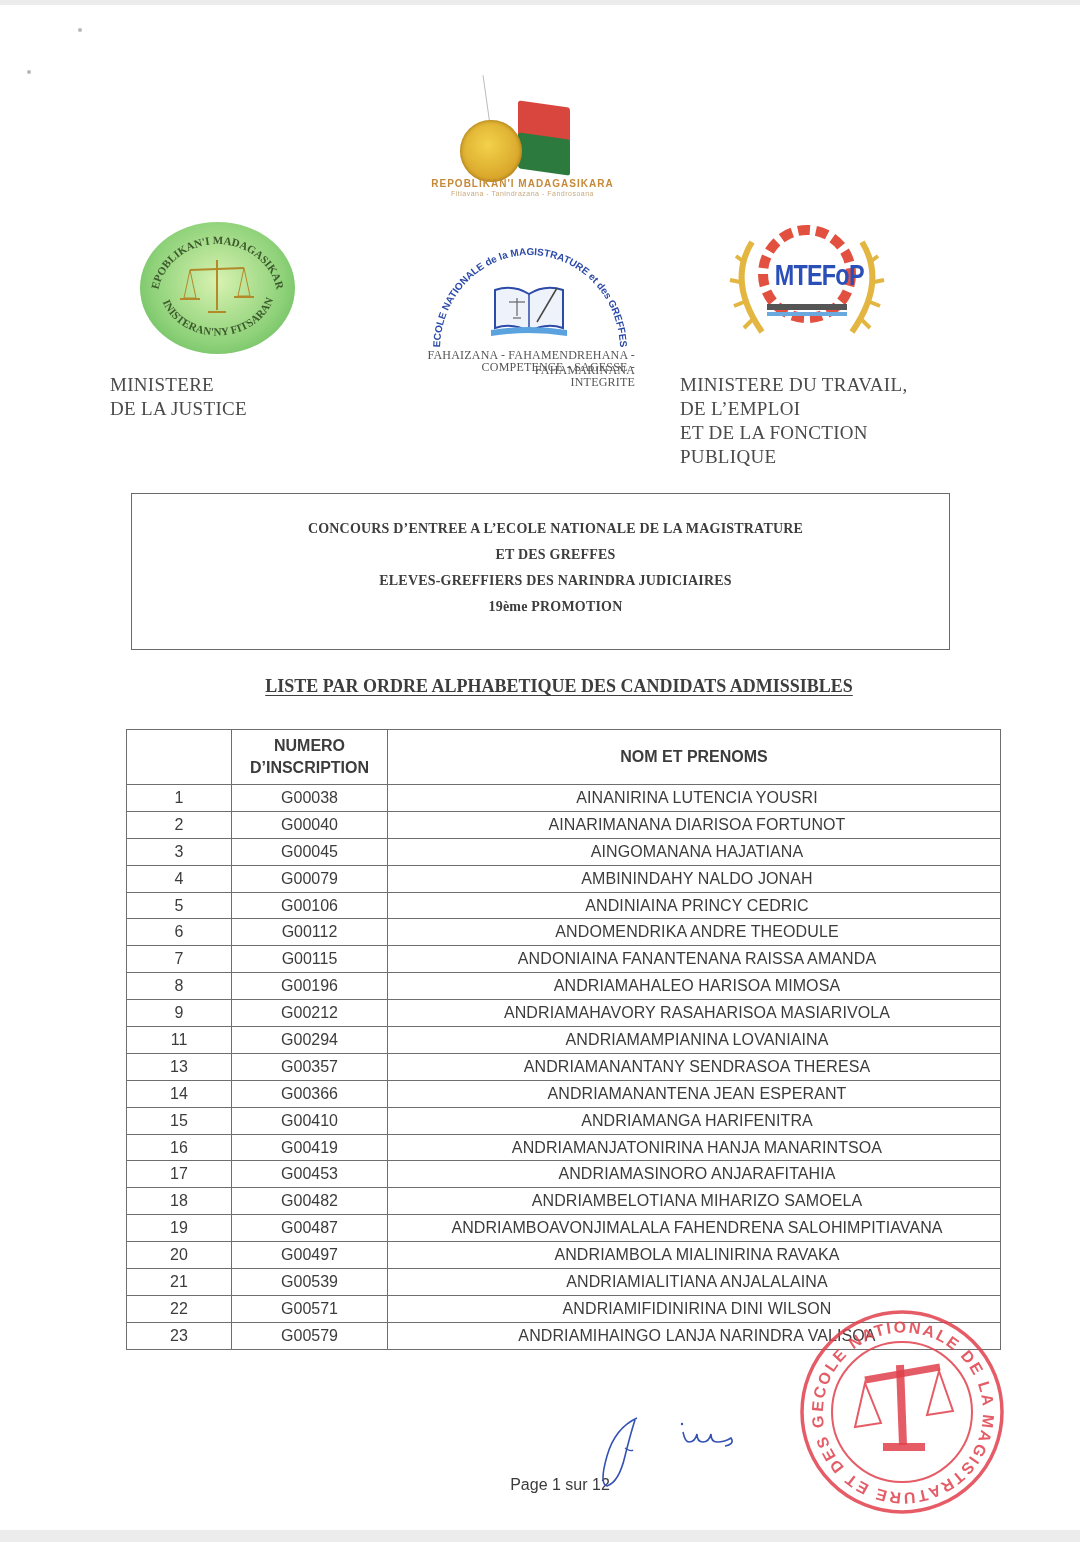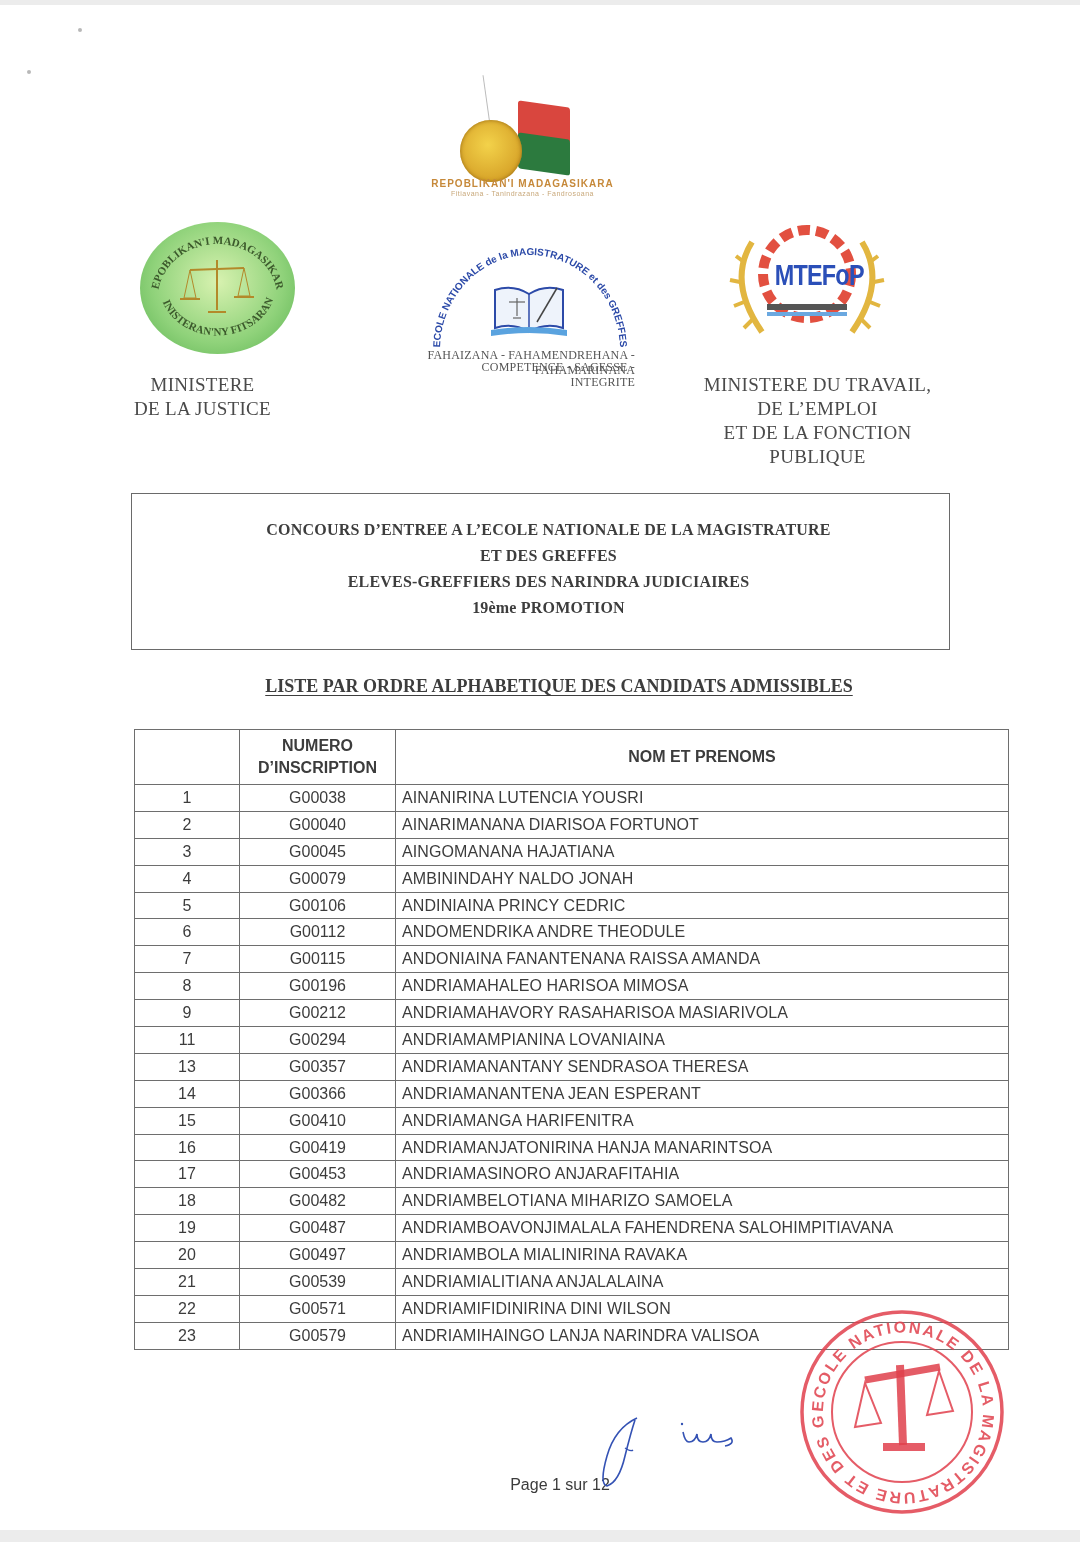--- a/index.html
+++ b/index.html
@@ -21,54 +21,54 @@
   .rep-name { position: absolute; left: 415px; top: 178px; width: 215px; text-align: center;
     font-size: 10px; font-weight: bold; color: #c6893a; letter-spacing: 1px; }
   .rep-motto { position: absolute; left: 415px; top: 190px; width: 215px; text-align: center;
     font-size: 7px; color: #c8a87a; letter-spacing: .5px; }
 
   
   .justice-logo { position: absolute; left: 140px; top: 222px; width: 155px; height: 132px; border-radius: 50%;
     background: radial-gradient(ellipse at 50% 45%, #d8f2b0, #8fd27a 60%, #58b04e); }
   .justice-logo svg { position: absolute; left: 0; top: 0; }
   .ministry-text { position: absolute; font-family: "Liberation Serif", serif; font-size: 19px; color: #4a4a4a;
-    text-align: center; line-height: 24px; letter-spacing: .3px; }
+    line-height: 24px; letter-spacing: .3px; }
 
   
   .enmg-logo { position: absolute; left: 425px; top: 240px; width: 210px; height: 135px; }
   .enmg-motto1, .enmg-motto2 { position: absolute; left: 425px; width: 210px; text-align: right;
     font-family: "Liberation Serif", serif; font-size: 12px; color: #555; letter-spacing: .2px; }
   .enmg-motto1 { top: 348px; }
   .enmg-motto2 { top: 360px; }
 
   
   .mtefop-logo { position: absolute; left: 722px; top: 222px; width: 170px; height: 125px; }
   .mtefop-text { position: absolute; left: 766px; top: 258px; width: 80px; text-align: center;
     font-family: "Liberation Sans", sans-serif; font-weight: bold; font-size: 30px; color: #2b4fb8;
     transform: scaleX(.78); letter-spacing: -1px; }
 
   
   .title-box { position: absolute; left: 131px; top: 493px; width: 819px; height: 157px;
     border: 1.5px solid #6a6a6a; box-sizing: border-box; }
-  .title-line { position: absolute; left: 8px; width: 100%; text-align: center;
-    font-family: "Liberation Serif", serif; font-weight: bold; font-size: 16px; color: #3d3d3d; letter-spacing: .2px; }
+  .title-line { position: absolute; left: 15px; width: 100%; text-align: center;
+    font-family: "Liberation Serif", serif; font-weight: bold; font-size: 14px; color: #3d3d3d; letter-spacing: .2px; }
 
   .list-title { position: absolute; left: 216px; top: 676px; width: 686px; text-align: center;
     font-family: "Liberation Serif", serif; font-weight: bold; font-size: 18px; color: #3d3d3d;
     text-decoration: underline; text-underline-offset: 3px; }
 
   
-  .tbl { position: absolute; left: 134px; top: 729px; border-collapse: collapse; width: 875px;
+  .tbl { position: absolute; left: 126px; top: 729px; border-collapse: collapse; width: 875px;
     font-family: "Liberation Sans", sans-serif; color: #3c3c3c; }
   .tbl th, .tbl td { border: 1.3px solid #6e6e6e; padding: 0; }
   .tbl th { height: 54px; font-size: 16px; font-weight: bold; text-align: center; line-height: 22px; }
   .tbl td { height: 25.9px; font-size: 16px; }
   .tbl td.num { width: 104px; text-align: center; }
   .tbl td.reg { width: 155px; text-align: center; }
-  .tbl td.name { padding-left: 6px; text-align: left; letter-spacing: .1px; }
+  .tbl td.name { padding-left: 6px; text-align: center; letter-spacing: .1px; }
 
   .page-number { position: absolute; left: 480px; top: 1476px; width: 160px; text-align: center;
     font-size: 16px; color: #3c3c3c; }
 
   .signature { position: absolute; left: 585px; top: 1408px; width: 190px; height: 90px; }
   .stamp { position: absolute; left: 795px; top: 1305px; width: 215px; height: 215px; }
 </style>
 </head>
 <body>
 

